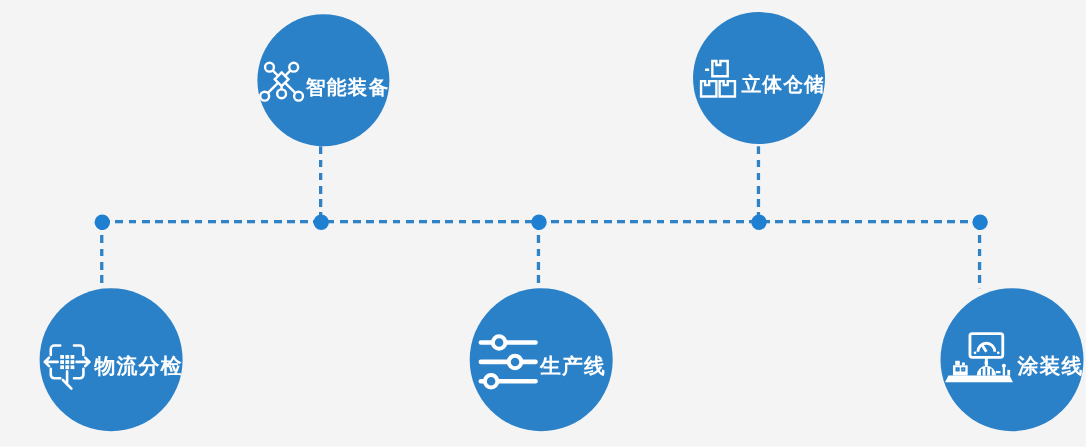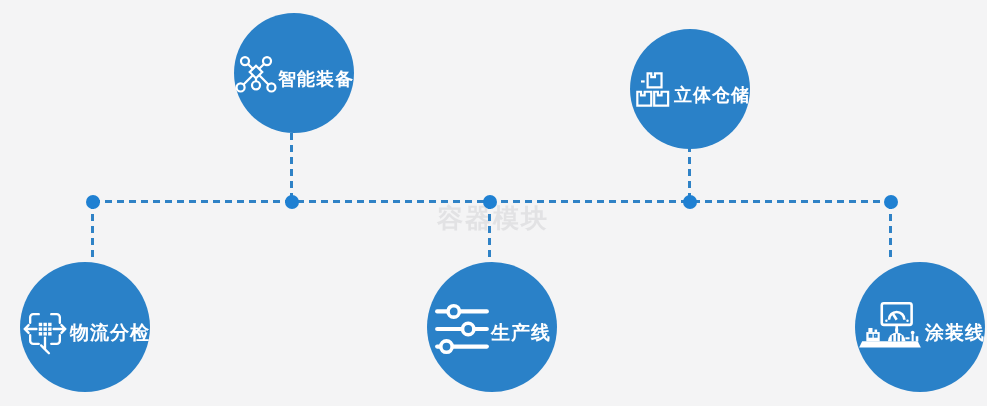--- a/index.html
+++ b/index.html
@@ -34,21 +34,20 @@
   .icon{display:block;}
   .st{stroke:#fff;fill:none;}
   .fill-accent{fill:var(--accent);}
   .fill-white{fill:#fff;stroke:none;}
 </style>
 </head>
 <body>
 
 <div class="canvas">
 
-  <div class="watermark">容器模块</div>
 
   <div class="hline" style="left:93px;top:200px;width:798px;"></div>
   <div class="vline" style="left:290px;top:133px;height:69px;"></div>
   <div class="vline" style="left:688px;top:133px;height:69px;"></div>
   <div class="vline" style="left:91px;top:202px;height:60px;"></div>
   <div class="vline" style="left:488px;top:202px;height:60px;"></div>
   <div class="vline" style="left:889px;top:202px;height:60px;"></div>
 
   <div class="dot" style="left:86px;top:195px;"></div>
   <div class="dot" style="left:285px;top:195px;"></div>
@@ -68,33 +67,33 @@
         <circle class="fill-accent" cx="15" cy="11" r="5.5"></circle>
         <circle class="fill-accent" cx="45" cy="11" r="5.5"></circle>
         <circle class="fill-accent" cx="9" cy="47" r="5.5"></circle>
         <circle class="fill-accent" cx="30" cy="44" r="5.5"></circle>
         <circle class="fill-accent" cx="51" cy="47" r="5.5"></circle>
       </g>
     </svg>
     <div class="label">智能装备</div>
   </div>
 
-  <div class="node top" style="left:630px;top:29px;">
+  <div class="node top" style="left:630px;top:11px;">
     <svg class="icon" width="56" height="56" viewBox="0 0 60 60">
       <g class="st" stroke-width="3">
         <path d="M24 6 H29 V11 H34 V6 H43 V25 H24 Z"></path>
         <line x1="15" y1="17" x2="20" y2="17"></line>
         <path d="M10 31 H15 V36 H20 V31 H29 V50 H10 Z"></path>
         <path d="M33 31 H38 V36 H43 V31 H52 V50 H33 Z"></path>
       </g>
     </svg>
     <div class="label">立体仓储</div>
   </div>
 
-  <div class="node bottom" style="left:20px;top:262px;">
+  <div class="node bottom" style="left:36px;top:262px;">
     <svg class="icon" width="62" height="62" viewBox="0 0 64 64">
       <g class="st" stroke-width="3" stroke-linecap="round" stroke-linejoin="round">
         <path d="M24 13 h-7 a4 4 0 0 0 -4 4 v7"></path>
         <path d="M40 13 h7 a4 4 0 0 1 4 4 v7"></path>
         <path d="M51 40 v7 a4 4 0 0 1 -4 4 h-7"></path>
         <path d="M13 40 v7 a4 4 0 0 0 4 4 h7"></path>
         <path d="M6 32 h15 M6 32 l5 -5 M6 32 l5 5"></path>
         <path d="M58 32 h-15 M58 32 l-5 -5 M58 32 l-5 5"></path>
         <path d="M32 58 v-15 M32 58 l-5 -5 M32 58 l5 5"></path>
       </g>

